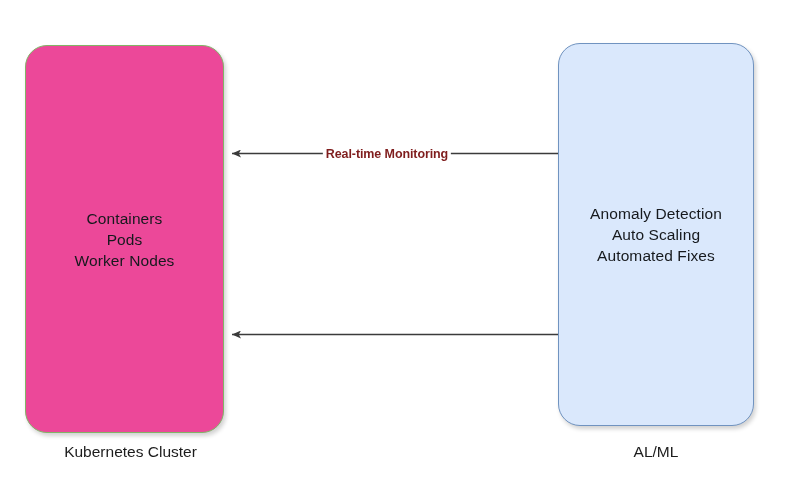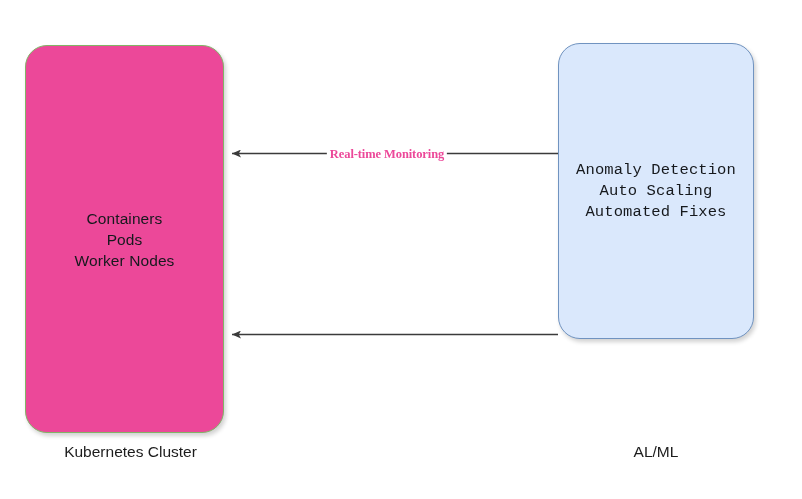--- a/index.html
+++ b/index.html
@@ -47,24 +47,23 @@
     top: 45px;
     width: 199px;
     height: 388px;
     background: #ec4899;
     border-color: #82b366;
   }
   #node-aiml {
     left: 558px;
     top: 43px;
     width: 196px;
-    height: 296px;
+    height: 383px;
     background: #dae8fc;
     border-color: #7093c0;
-    font-family: Liberation Mono, monospace;
   }
 
   
   .node-caption {
     position: absolute;
     text-align: center;
     font-size: 15.5px;
     line-height: 19px;
     color: #1c1c1c;
     white-space: nowrap;
@@ -87,27 +86,26 @@
     top: 0;
     width: 802px;
     height: 499px;
     overflow: visible;
     pointer-events: none;
   }
   .edge-label {
     position: absolute;
     font-size: 12.5px;
     font-weight: bold;
-    color: #ec4899;
+    color: #7f1d1d;
     background: #ffffff;
     padding: 0 3px;
     white-space: nowrap;
     transform: translate(-50%, -50%);
     letter-spacing: -0.1px;
-    font-family: Liberation Serif, serif;
   }
   #edge-label-monitoring {
     left: 387px;
     top: 154px;
   }
   #edge-label-remediation {
     left: 387px;
     top: 335px;
   }
 </style>

